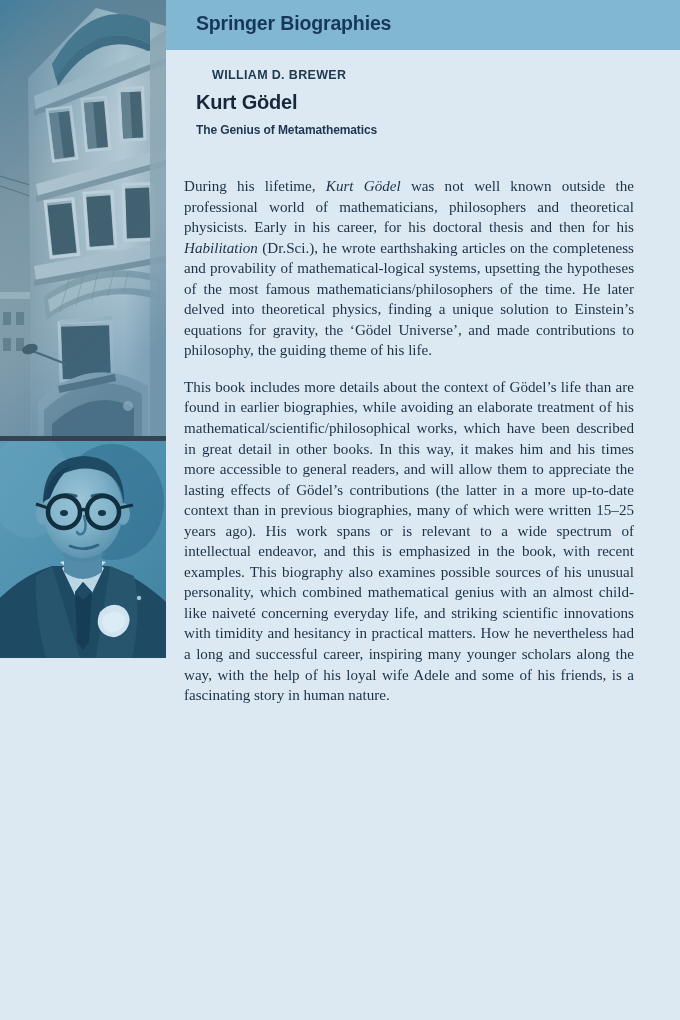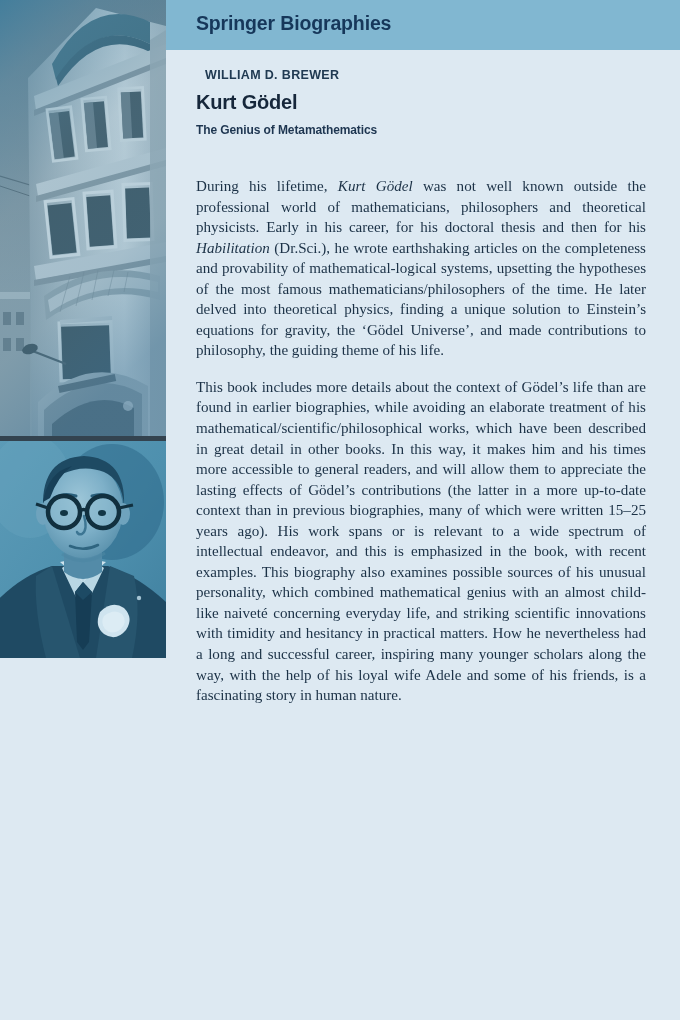--- a/index.html
+++ b/index.html
@@ -94,21 +94,21 @@
     left: 196px;
     top: 68px;
     width: 450px;
   }
   #author-name {
     font-family: "Liberation Sans", sans-serif;
     font-size: 12.5px;
     font-weight: bold;
     letter-spacing: 0.35px;
     color: #203a52;
-    margin: 0 0 9px 9px;
+    margin: 0 0 9px 16px;
   }
   #book-title {
     font-family: "Liberation Sans", sans-serif;
     font-size: 20px;
     font-weight: bold;
     letter-spacing: -0.2px;
     color: #16273b;
     margin: 0 0 9px 0;
   }
   #book-subtitle {
@@ -116,21 +116,21 @@
     font-size: 12px;
     font-weight: bold;
     letter-spacing: -0.1px;
     color: #1d3550;
     margin: 0;
   }
 
   
   #blurb {
     position: absolute;
-    left: 196px;
+    left: 184px;
     top: 176px;
     width: 450px;
   }
   #blurb p {
     font-family: "Liberation Serif", serif;
     font-size: 15.1px;
     line-height: 20.55px;
     color: #1b3146;
     text-align: justify;
     margin: 0 0 16px 0;

